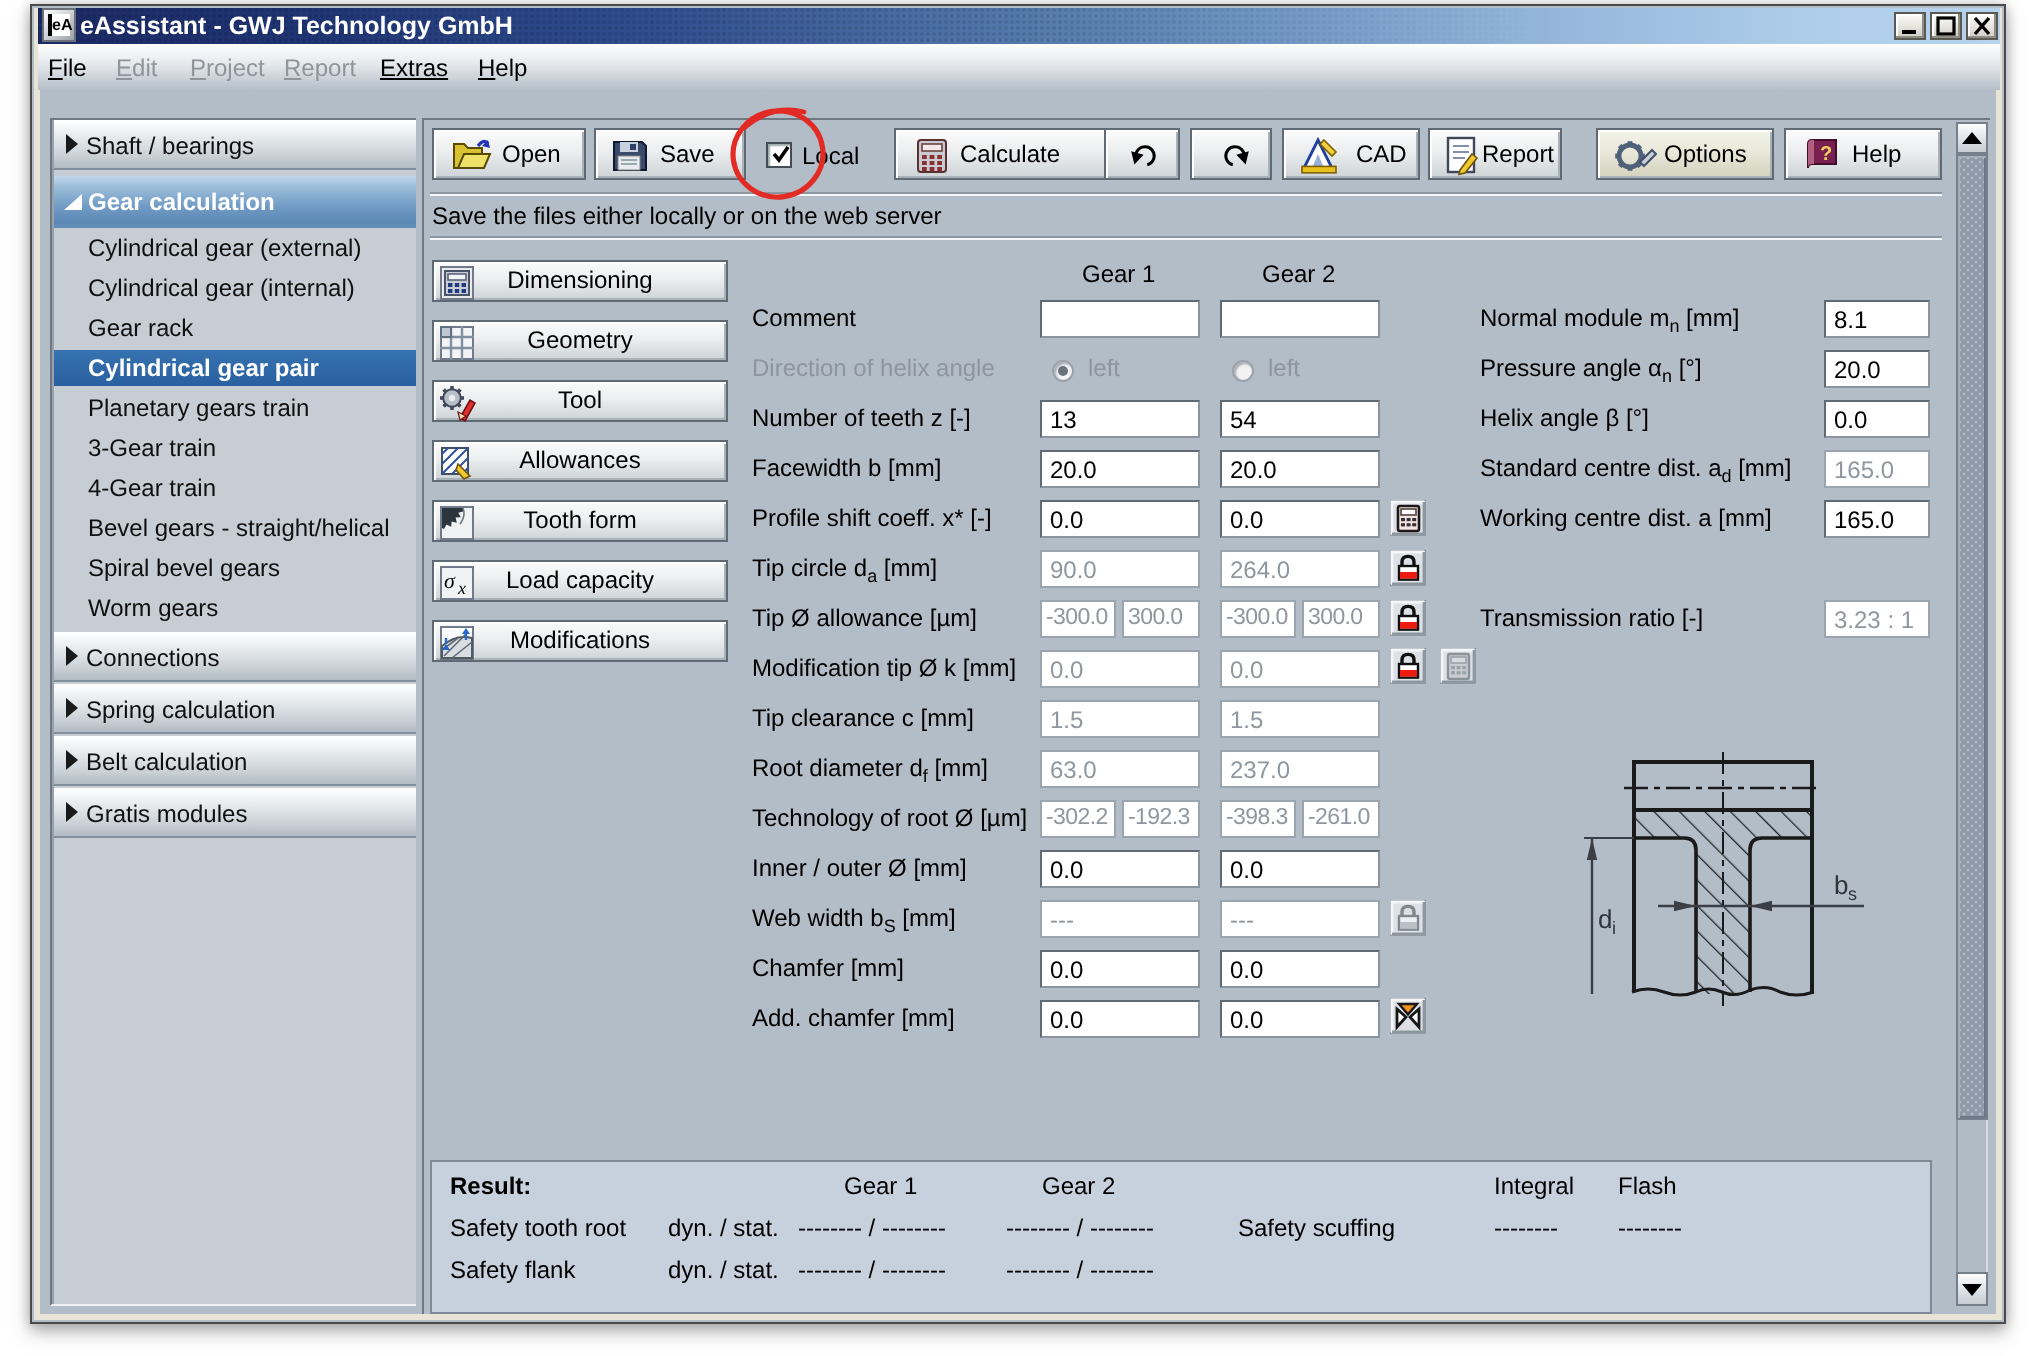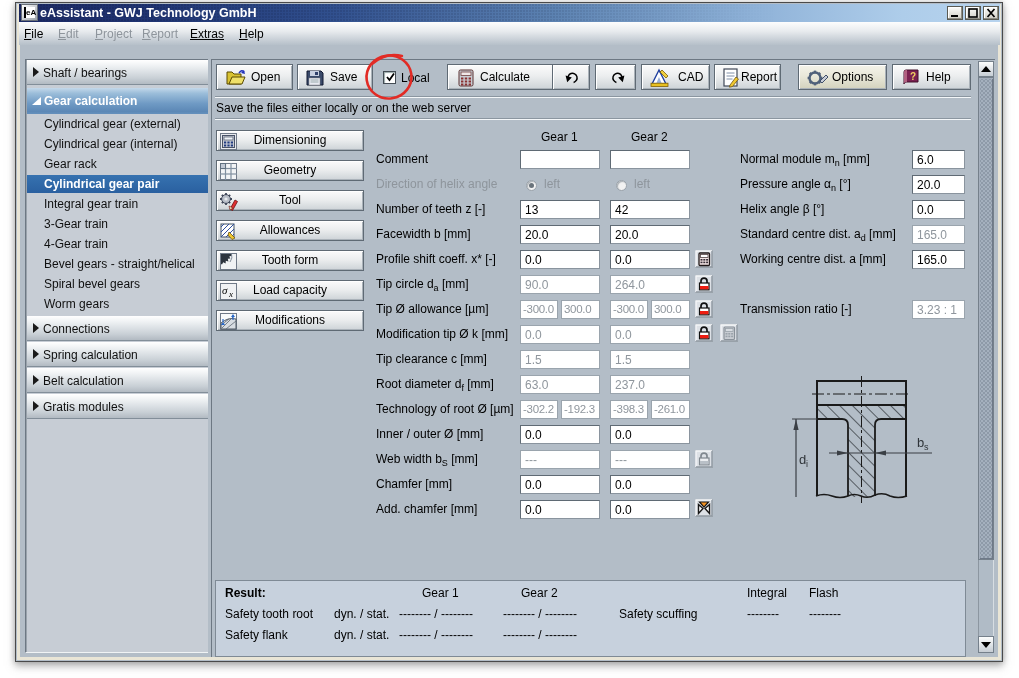--- a/index.html
+++ b/index.html
@@ -175,21 +175,21 @@
         <div class="ct">Shaft / bearings</div>
       </div>
     <div id="cat-gear">
         <div class="tri2"></div>
         <div class="ct">Gear calculation</div>
       </div>
     <div class="sitem" style="top:54px;">Cylindrical gear (external)</div>
     <div class="sitem" style="top:74px;">Cylindrical gear (internal)</div>
     <div class="sitem" style="top:94px;">Gear rack</div>
     <div id="sel-item" style="top:115px;">Cylindrical gear pair</div>
-    <div class="sitem" style="top:134px;">Integral gear train</div>
+    <div class="sitem" style="top:134px;">Planetary gears train</div>
     <div class="sitem" style="top:154px;">3-Gear train</div>
     <div class="sitem" style="top:174px;">4-Gear train</div>
     <div class="sitem" style="top:194px;">Bevel gears - straight/helical</div>
     <div class="sitem" style="top:214px;">Spiral bevel gears</div>
     <div class="sitem" style="top:234px;">Worm gears</div>
     <div class="cat" style="top:256px;">
         <div class="tri"></div>
         <div class="ct">Connections</div>
       </div>
     <div class="cat" style="top:308px;">
@@ -400,21 +400,21 @@
     <div class="fld" style="left:610px; top:150px; width:80px;"></div>
 
     <div class="t gray" style="left:376px; top:177px;">Direction of helix angle</div>
     <div class="radio on" style="left:526px; top:180px;"></div>
     <div class="t gray" style="left:544px; top:177px;">left</div>
     <div class="radio" style="left:616px; top:180px;"></div>
     <div class="t gray" style="left:634px; top:177px;">left</div>
 
     <div class="t" style="left:376px; top:202px;">Number of teeth z [-]</div>
     <div class="fld" style="left:520px; top:200px; width:80px;">13</div>
-    <div class="fld" style="left:610px; top:200px; width:80px;">42</div>
+    <div class="fld" style="left:610px; top:200px; width:80px;">54</div>
 
     <div class="t" style="left:376px; top:227px;">Facewidth b [mm]</div>
     <div class="fld" style="left:520px; top:225px; width:80px;">20.0</div>
     <div class="fld" style="left:610px; top:225px; width:80px;">20.0</div>
 
     <div class="t" style="left:376px; top:252px;">Profile shift coeff. x* [-]</div>
     <div class="fld" style="left:520px; top:250px; width:80px;">0.0</div>
     <div class="fld" style="left:610px; top:250px; width:80px;">0.0</div>
 
     <div class="t" style="left:376px; top:277px;">Tip circle d<sub>a</sub> [mm]</div>
@@ -477,21 +477,21 @@
         <use href="#calcico-dis"></use>
       </svg>
     <svg style="left:695px; top:450px;" width="18" height="18" viewBox="0 0 18 18">
         <use href="#graylock"></use>
       </svg>
     <svg style="left:695px; top:499px;" width="18" height="18" viewBox="0 0 18 18">
         <use href="#chamfico"></use>
       </svg>
 
     <div class="t" style="left:740px; top:152px;">Normal module m<sub>n</sub> [mm]</div>
-    <div class="fld" style="left:912px; top:150px; width:53px;">6.0</div>
+    <div class="fld" style="left:912px; top:150px; width:53px;">8.1</div>
     <div class="t" style="left:740px; top:177px;">Pressure angle α<sub>n</sub> [°]</div>
     <div class="fld" style="left:912px; top:175px; width:53px;">20.0</div>
     <div class="t" style="left:740px; top:202px;">Helix angle β [°]</div>
     <div class="fld" style="left:912px; top:200px; width:53px;">0.0</div>
     <div class="t" style="left:740px; top:227px;">Standard centre dist. a<sub>d</sub> [mm]</div>
     <div class="fld dis" style="left:912px; top:225px; width:53px;">165.0</div>
     <div class="t" style="left:740px; top:252px;">Working centre dist. a [mm]</div>
     <div class="fld" style="left:912px; top:250px; width:53px;">165.0</div>
     <div class="t" style="left:740px; top:302px;">Transmission ratio [-]</div>
     <div class="fld dis" style="left:912px; top:300px; width:53px;">3.23 : 1</div>

